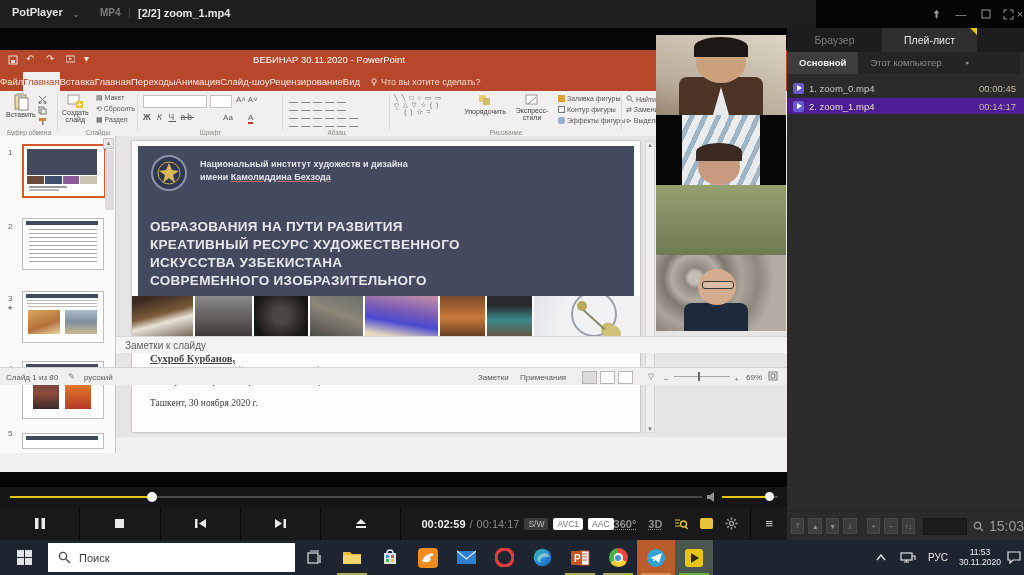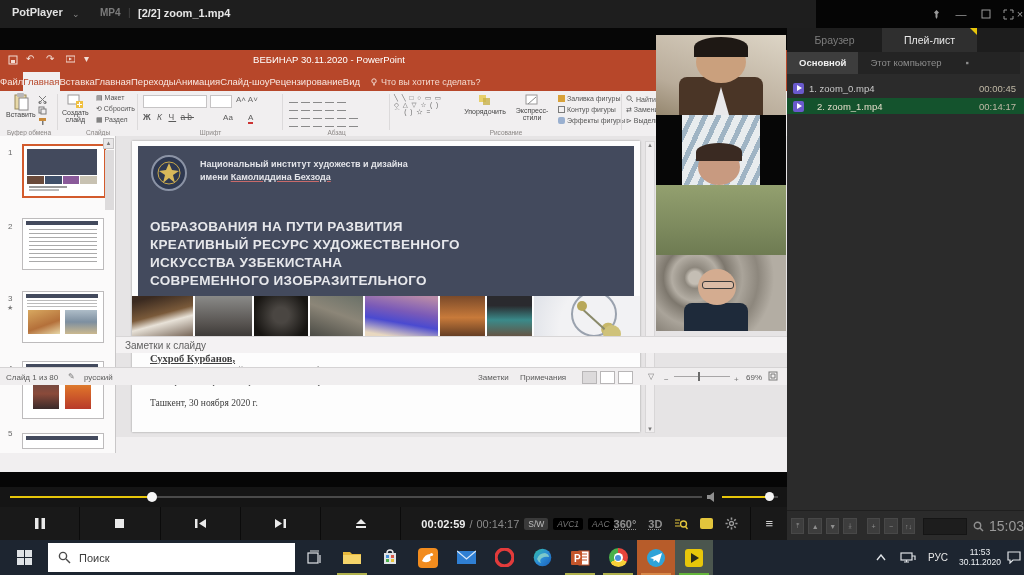--- a/index.html
+++ b/index.html
@@ -69,36 +69,36 @@
   
   .plist{left:787px;top:28px;width:237px;height:512px;background:#2b2b2b;}
   .pl-tabs{left:0;top:0;width:237px;height:24px;background:#1d1d1d;display:flex;}
   .pl-tab{width:95px;height:24px;line-height:24px;text-align:center;font-size:10.5px;color:#7d7d7d;}
   .pl-tab.active{background:#2f2f2f;color:#e8e8e8;position:relative;}
   .corner{position:absolute;right:0;top:0;width:0;height:0;border-left:7px solid transparent;border-top:7px solid #e7c60a;}
   .pl-subtabs{left:0;top:24px;width:233px;height:22px;background:#242424;display:flex;}
   .pl-subtab{height:22px;line-height:22px;padding:0 12px;font-size:9.5px;color:#8d8d8d;}
   .pl-subtab.active{background:#3d3d3d;color:#f0f0f0;font-weight:bold;}
   .pl-item{position:absolute;left:0;width:237px;height:16px;display:flex;align-items:center;font-size:9.5px;color:#c9c9c9;}
-  .pl-item.cur{background:#14532d;color:#e4ddca;gap:8px;}
+  .pl-item.cur{background:#4c1d95;color:#e4ddca;}
   .mp4icon{width:11px;height:11px;background:#6a5acd;border-radius:2px;margin:0 5px 0 6px;display:flex;align-items:center;justify-content:center;}
   .dur{margin-left:auto;margin-right:8px;color:#c0b9a6;}
   .pl-toolbar{left:0;top:482px;width:237px;height:30px;background:#2b2b2b;border-top:1px solid #1f1f1f;display:flex;align-items:center;}
   .pl-btn{width:17px;height:14px;background:#3d3d3d;border:1px solid #484848;margin-left:4px;display:flex;align-items:center;justify-content:center;color:#8f8f8f;font-size:7px;}
   .pl-search{width:62px;height:15px;background:#1d1d1d;border:1px solid #151515;margin-left:8px;}
 
   
   .seekrow{left:0;top:487px;width:787px;height:20px;background:#151515;}
   .ctrlrow{left:0;top:507px;width:787px;height:33px;background:#191919;display:flex;}
   .cbtn{width:94px;height:33px;border-right:1px solid #0b0b0b;display:flex;align-items:center;justify-content:center;}
   .timetxt{font-size:11px;color:#ededed;font-weight:bold;}
   .timetot{font-size:11px;color:#8a8a8a;}
   .badge{font-size:8.5px;padding:1px 4px;border-radius:2px;margin-left:5px;}
   .b1{background:#3a3a3a;color:#bdbdbd;}
-  .b2{background:#000000;color:#767676;font-style:italic;}
+  .b2{background:#ffffff;color:#767676;}
   .rbtn{font-size:11px;color:#8f8f8f;font-weight:bold;}
 
   
   .taskbar{left:0;top:540px;width:1024px;height:35px;background:#1d2530;}
   .tb-cell{position:absolute;top:0;width:38px;height:35px;display:flex;align-items:center;justify-content:center;}
   .underl{position:absolute;bottom:0;left:4px;width:30px;height:2px;background:#b0b14c;}
   .tb-search{left:48px;top:3px;width:247px;height:29px;background:#fff;display:flex;align-items:center;}
   .tray{font-size:10px;color:#e8e8e8;}
   .clock{font-size:8.5px;color:#eef2f5;text-align:center;line-height:9.5px;}
 </style>

